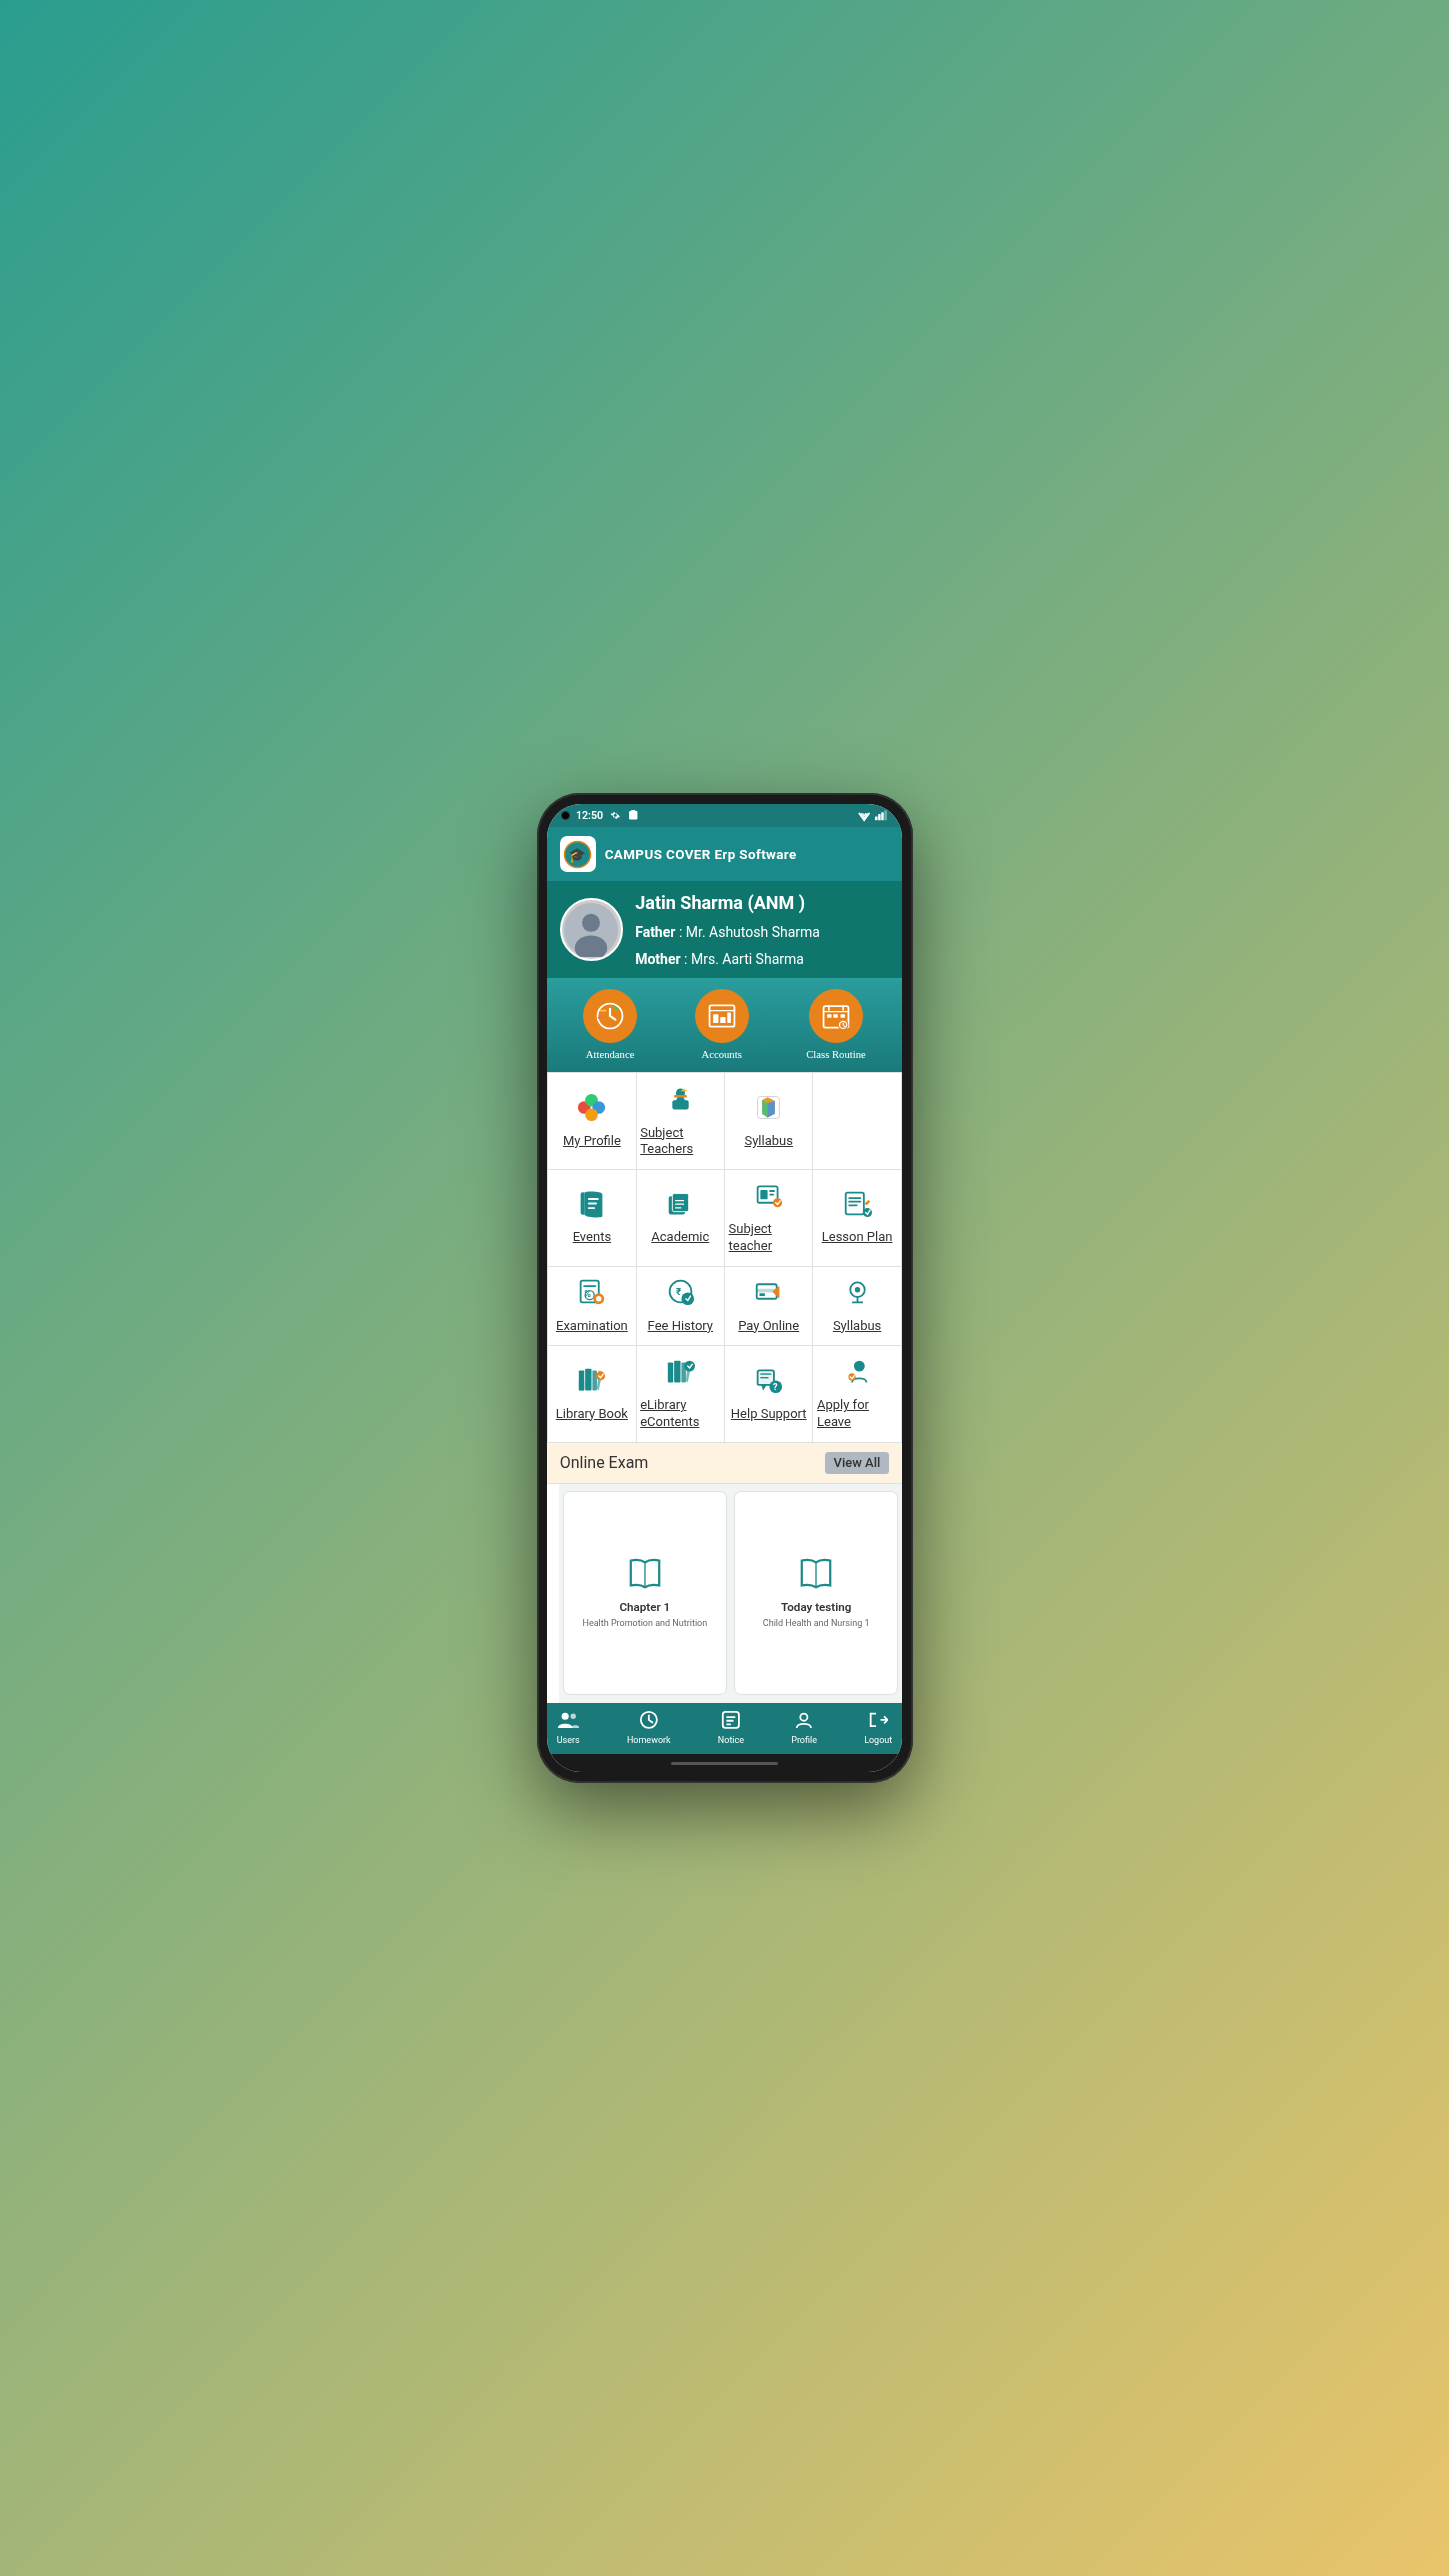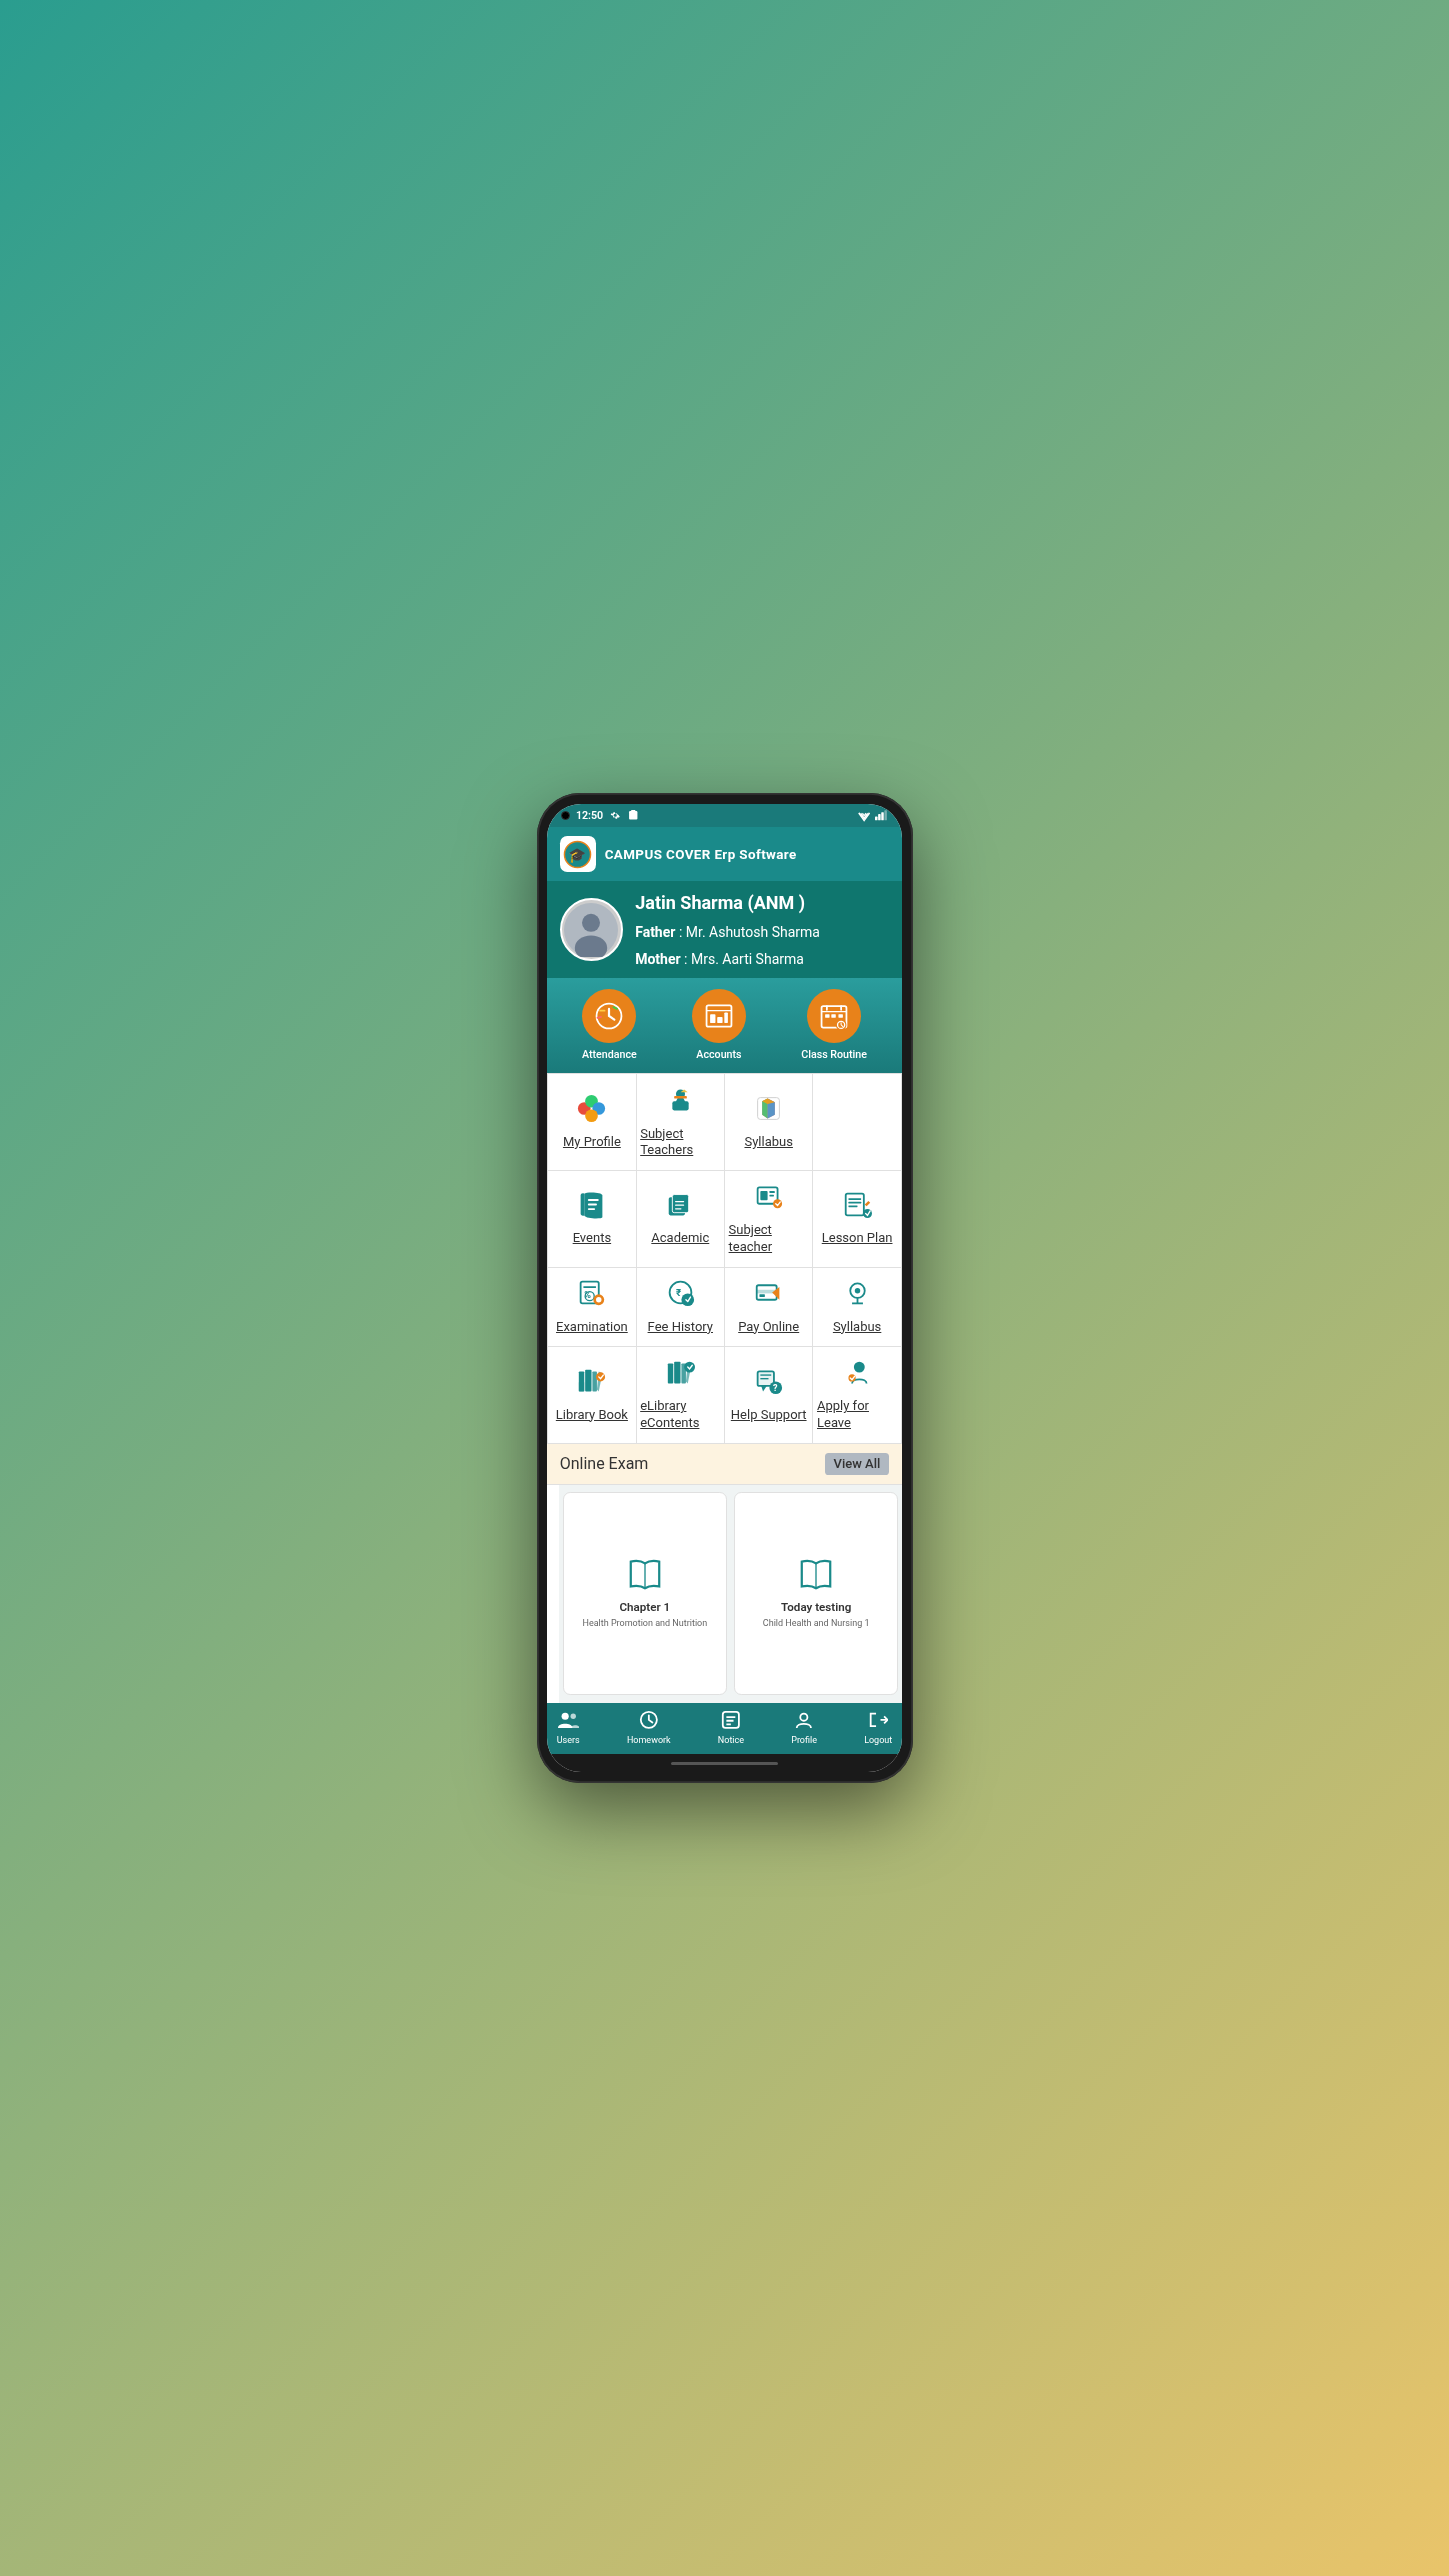--- a/index.html
+++ b/index.html
@@ -115,20 +115,21 @@
       width: 54px; height: 54px;
       background: #e8821a;
       border-radius: 50%;
       display: flex; align-items: center; justify-content: center;
       font-size: 25px;
     }
     .stat-label {
       color: white;
       font-size: 10.7px;
       font-weight: 500;
+      font-family: Liberation Serif, serif;
     }
 
     
     .menu-grid {
       display: grid;
       grid-template-columns: repeat(4, 1fr);
       border-left: 0.9px solid #e0e0e0;
       border-top: 0.9px solid #e0e0e0;
       flex-shrink: 0;
     }

